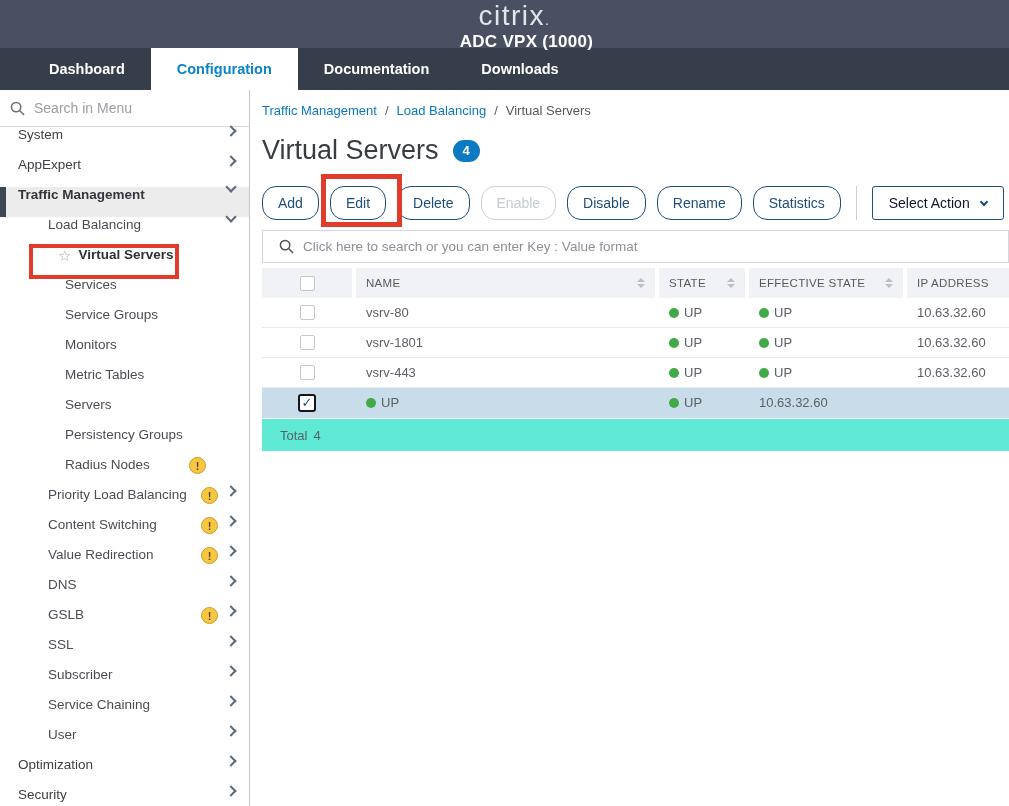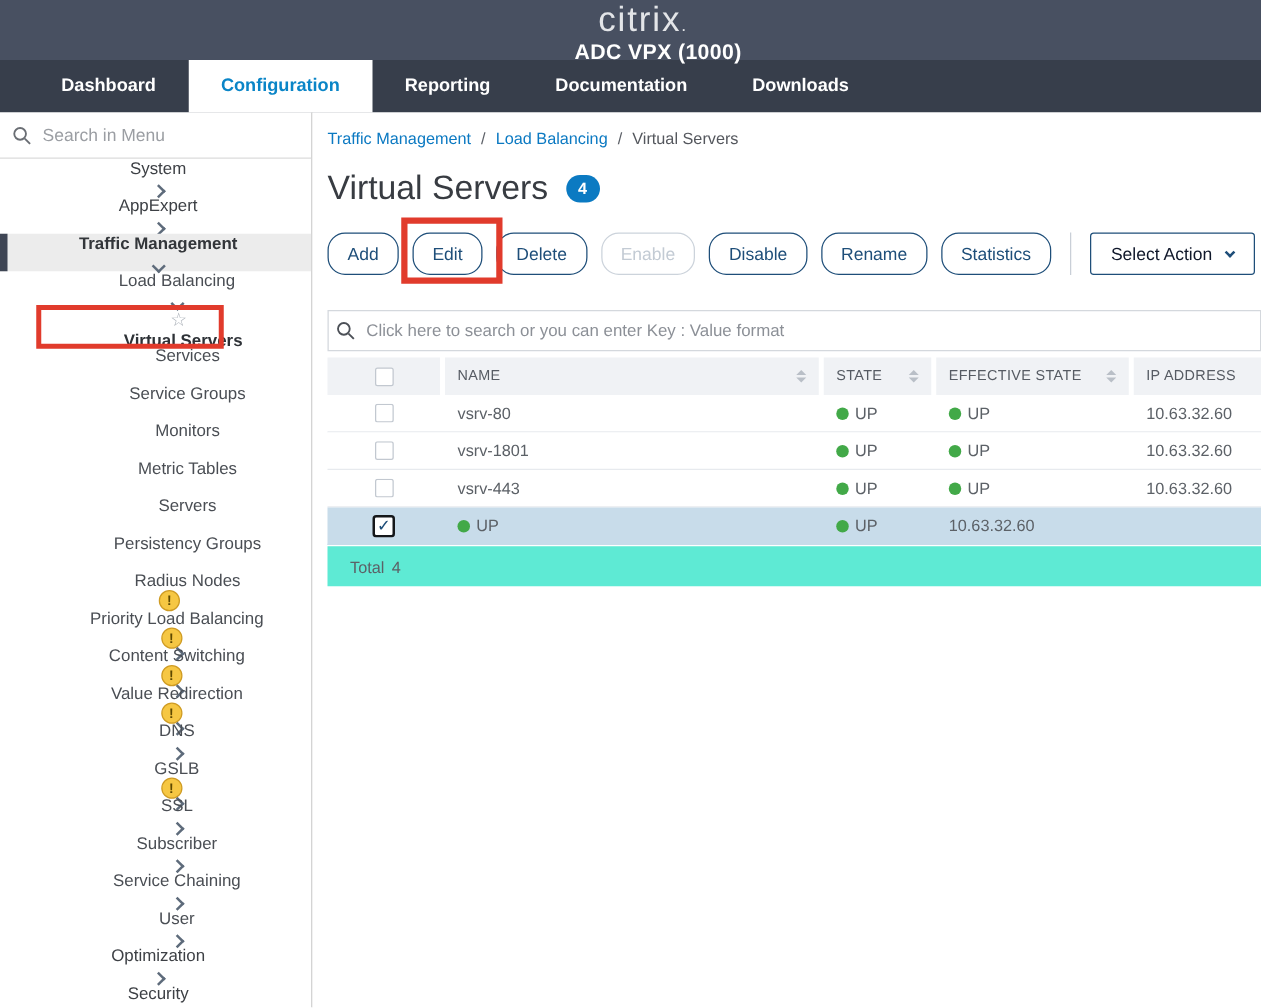--- a/index.html
+++ b/index.html
@@ -15,21 +15,21 @@
   .tab { display:flex; align-items:center; padding:0 26px; color:#fff; font-size:14.5px; font-weight:700; cursor:pointer; }
   .tab.active { background:#fff; color:#0a85c7; }
 
   
   .app-body { display:flex; height:716px; }
 
   
   .sidebar { width:250px; flex:none; border-right:1px solid #c6c6c6; overflow:hidden; background:#fff; }
   .side-search { height:37px; display:flex; align-items:center; gap:9px; padding-left:10px; border-bottom:1px solid #dcdcdc; cursor:text; }
   .side-search .ph { color:#9b9ea3; font-size:14px; }
-  .s-item { height:30px; display:flex; align-items:center; font-size:13.5px; color:#3d4045; cursor:pointer; position:relative;flex-direction:column; }
+  .s-item { height:30px; display:flex; align-items:flex-start; font-size:13.5px; color:#3d4045; cursor:pointer; position:relative; }
   .s-item.lvl0 { padding:0 14px 0 18px; }
   .s-item.lvl1 { padding:0 14px 0 48px; color:#4a4e54; }
   .s-item.lvl2 { padding:0 14px 0 65px; color:#4a4e54; }
   .s-item.active { background:#ececec; border-left:6px solid #3e4554; padding-left:12px; font-weight:700; color:#33363a; }
   .s-item.vs { padding-left:58px; font-weight:700; color:#2e3237; }
   .spacer { flex:1; }
   .chev { width:8px; height:8px; border-right:2px solid #5e6b7b; border-bottom:2px solid #5e6b7b; flex:none; }
   .chev.r { transform:rotate(-45deg); }
   .chev.d { transform:rotate(45deg); margin-top:-4px; }
   .warn { width:17px; height:17px; flex:none; border-radius:50%; background:#f6c743; border:1px solid #cf9b22;
@@ -55,22 +55,22 @@
          color:#1e4e79; font-size:14px; font-family:inherit; cursor:pointer; margin-right:11px;text-align:right; }
   .btn.disabled { border-color:#ccd3db; color:#c3cbd4; cursor:default; }
   .edit-wrap { position:relative; margin-right:11px; }
   .edit-wrap .btn { margin-right:0; }
   .red-box { position:absolute; top:-12px; right:-16px; bottom:-7px; left:-9px; border:5px solid #e13b2c; pointer-events:none; z-index:5; }
   .tb-divider { width:1px; height:34px; background:#c9cfd7; margin:0 15px 0 4px; }
   .select-action { height:34px; border:1px solid #1e4e79; border-radius:3px; background:#fff; color:#0f172a;
                    font-size:14px; padding:0 16px; display:flex; align-items:center; gap:11px; cursor:pointer; }
   .select-action .chev { width:6px; height:6px; border-color:#1e4e79; margin-top:-3px; }
 
-  .search-bar { margin-top:28px; height:33px; border:1px solid #d4d8dd; background:#fff; display:flex;
-                align-items:center; gap:9px; padding:0 6px; cursor:text; }
+  .search-bar { margin-top:10px; height:33px; border:1px solid #d4d8dd; background:#fff; display:flex;
+                align-items:center; gap:9px; padding:0 16px; cursor:text; }
   .search-bar .ph { color:#8c9097; font-size:13.5px; }
 
   
   .tgrid { display:grid; grid-template-columns:90px 299px 86px 154px 1fr; column-gap:4px; }
   .thead { height:30px; margin-top:5px; background:#fff; }
   .th { background:#f0f2f5; color:#565b63; font-size:11.5px; letter-spacing:.3px; display:flex; align-items:center; padding:4px 10px; }
   .sort { display:flex; flex-direction:column; gap:2px; cursor:pointer; }
   .tri-up { width:0; height:0; border-left:4px solid transparent; border-right:4px solid transparent; border-bottom:4px solid #b9bfc7; }
   .tri-down { width:0; height:0; border-left:4px solid transparent; border-right:4px solid transparent; border-top:4px solid #b9bfc7; }
   .trow { height:30px; border-bottom:1px solid #e7eaee; background:#fff; align-items:center; cursor:pointer; }
@@ -90,21 +90,20 @@
 <body>
 
 <header class="topbar">
   <span class="logo"><span>citrix</span><span class="logo-dot">.</span></span>
   <span class="product">ADC VPX (1000)</span>
 </header>
 
 <nav class="navbar">
   <div class="tab">Dashboard</div>
   <div class="tab active">Configuration</div>
-  <div class="tab">Reporting</div>
   <div class="tab">Documentation</div>
   <div class="tab">Downloads</div>
 </nav>
 
 <div class="app-body">
 
   <aside class="sidebar">
     <div class="side-search">
       <svg class="sicon" width="15" height="15" viewBox="0 0 16 16">
           <circle cx="6.5" cy="6.5" r="5" fill="none" stroke="#6a6e74" stroke-width="1.6"></circle>

